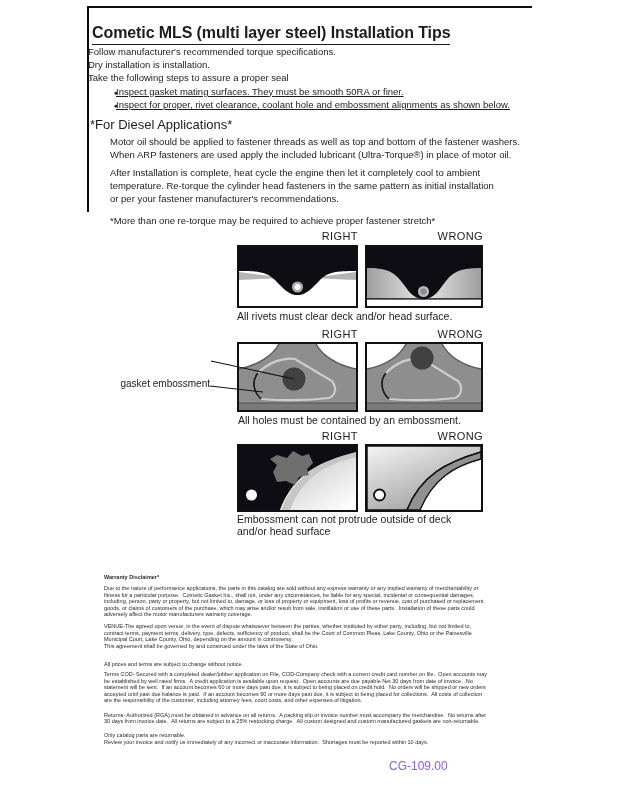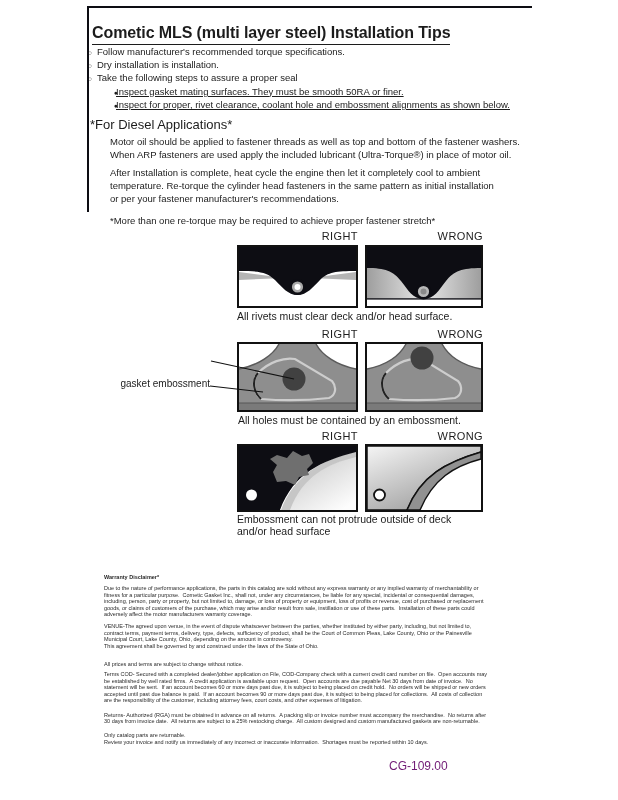--- a/index.html
+++ b/index.html
@@ -10,21 +10,21 @@
   .abs{position:absolute;}
   .pre{white-space:pre-wrap;}
   
   .top-rule{left:88px;top:6px;width:444px;height:2px;background:#0d0d13;}
   .left-rule{left:87px;top:6px;width:2px;height:206px;background:#0d0d13;}
   
   .title{left:92px;top:24px;font-size:16px;font-weight:bold;letter-spacing:-0.1px;
          border-bottom:1.5px solid #1c1c1c;padding-bottom:1.5px;}
   
   .tips{left:88px;top:44.5px;font-size:9.5px;line-height:13.4px;width:500px;}
-  .tip{position:relative;padding-left:9px;}
+  .tip{position:relative;}
   .tip::before{content:"○";position:absolute;left:0;top:1px;font-size:6.5px;}
   .tip.sub{padding-left:28px;text-decoration:underline;}
   .tip.sub::before{content:"●";left:26px;font-size:6.5px;}
   
   .diesel-heading{left:90px;top:117px;font-size:13px;font-weight:normal;}
   .body-par{font-size:9.5px;line-height:13.2px;width:500px;padding-left:20px;}
   .diesel-p1{left:90px;top:135px;}
   .diesel-p2{left:90px;top:166px;}
   .diesel-note{left:90px;top:214px;}
   
@@ -37,21 +37,21 @@
   .overlay{pointer-events:none;}
   
   .legal{left:104px;top:574px;width:505px;font-size:5.5px;line-height:6.4px;color:#2a2a2a;}
   .legal .lg-h{font-weight:bold;margin:0 0 5px 0;}
   .legal p{margin:0;}
   .legal .m1{margin-bottom:6px;}
   .legal .m2{margin-bottom:12px;}
   .legal .m3{margin-bottom:4px;}
   .legal .m4{margin-bottom:8px;}
   
-  .doc-code{left:389px;top:759px;font-size:12px;color:#701a75;}
+  .doc-code{left:389px;top:759px;font-size:12px;color:#8b5cf6;}
 </style>
 </head>
 <body>
 
 <div class="page">
 
   <div class="abs top-rule"></div>
   <div class="abs left-rule"></div>
 
   <div class="abs title">Cometic MLS (multi layer steel) Installation Tips</div>

